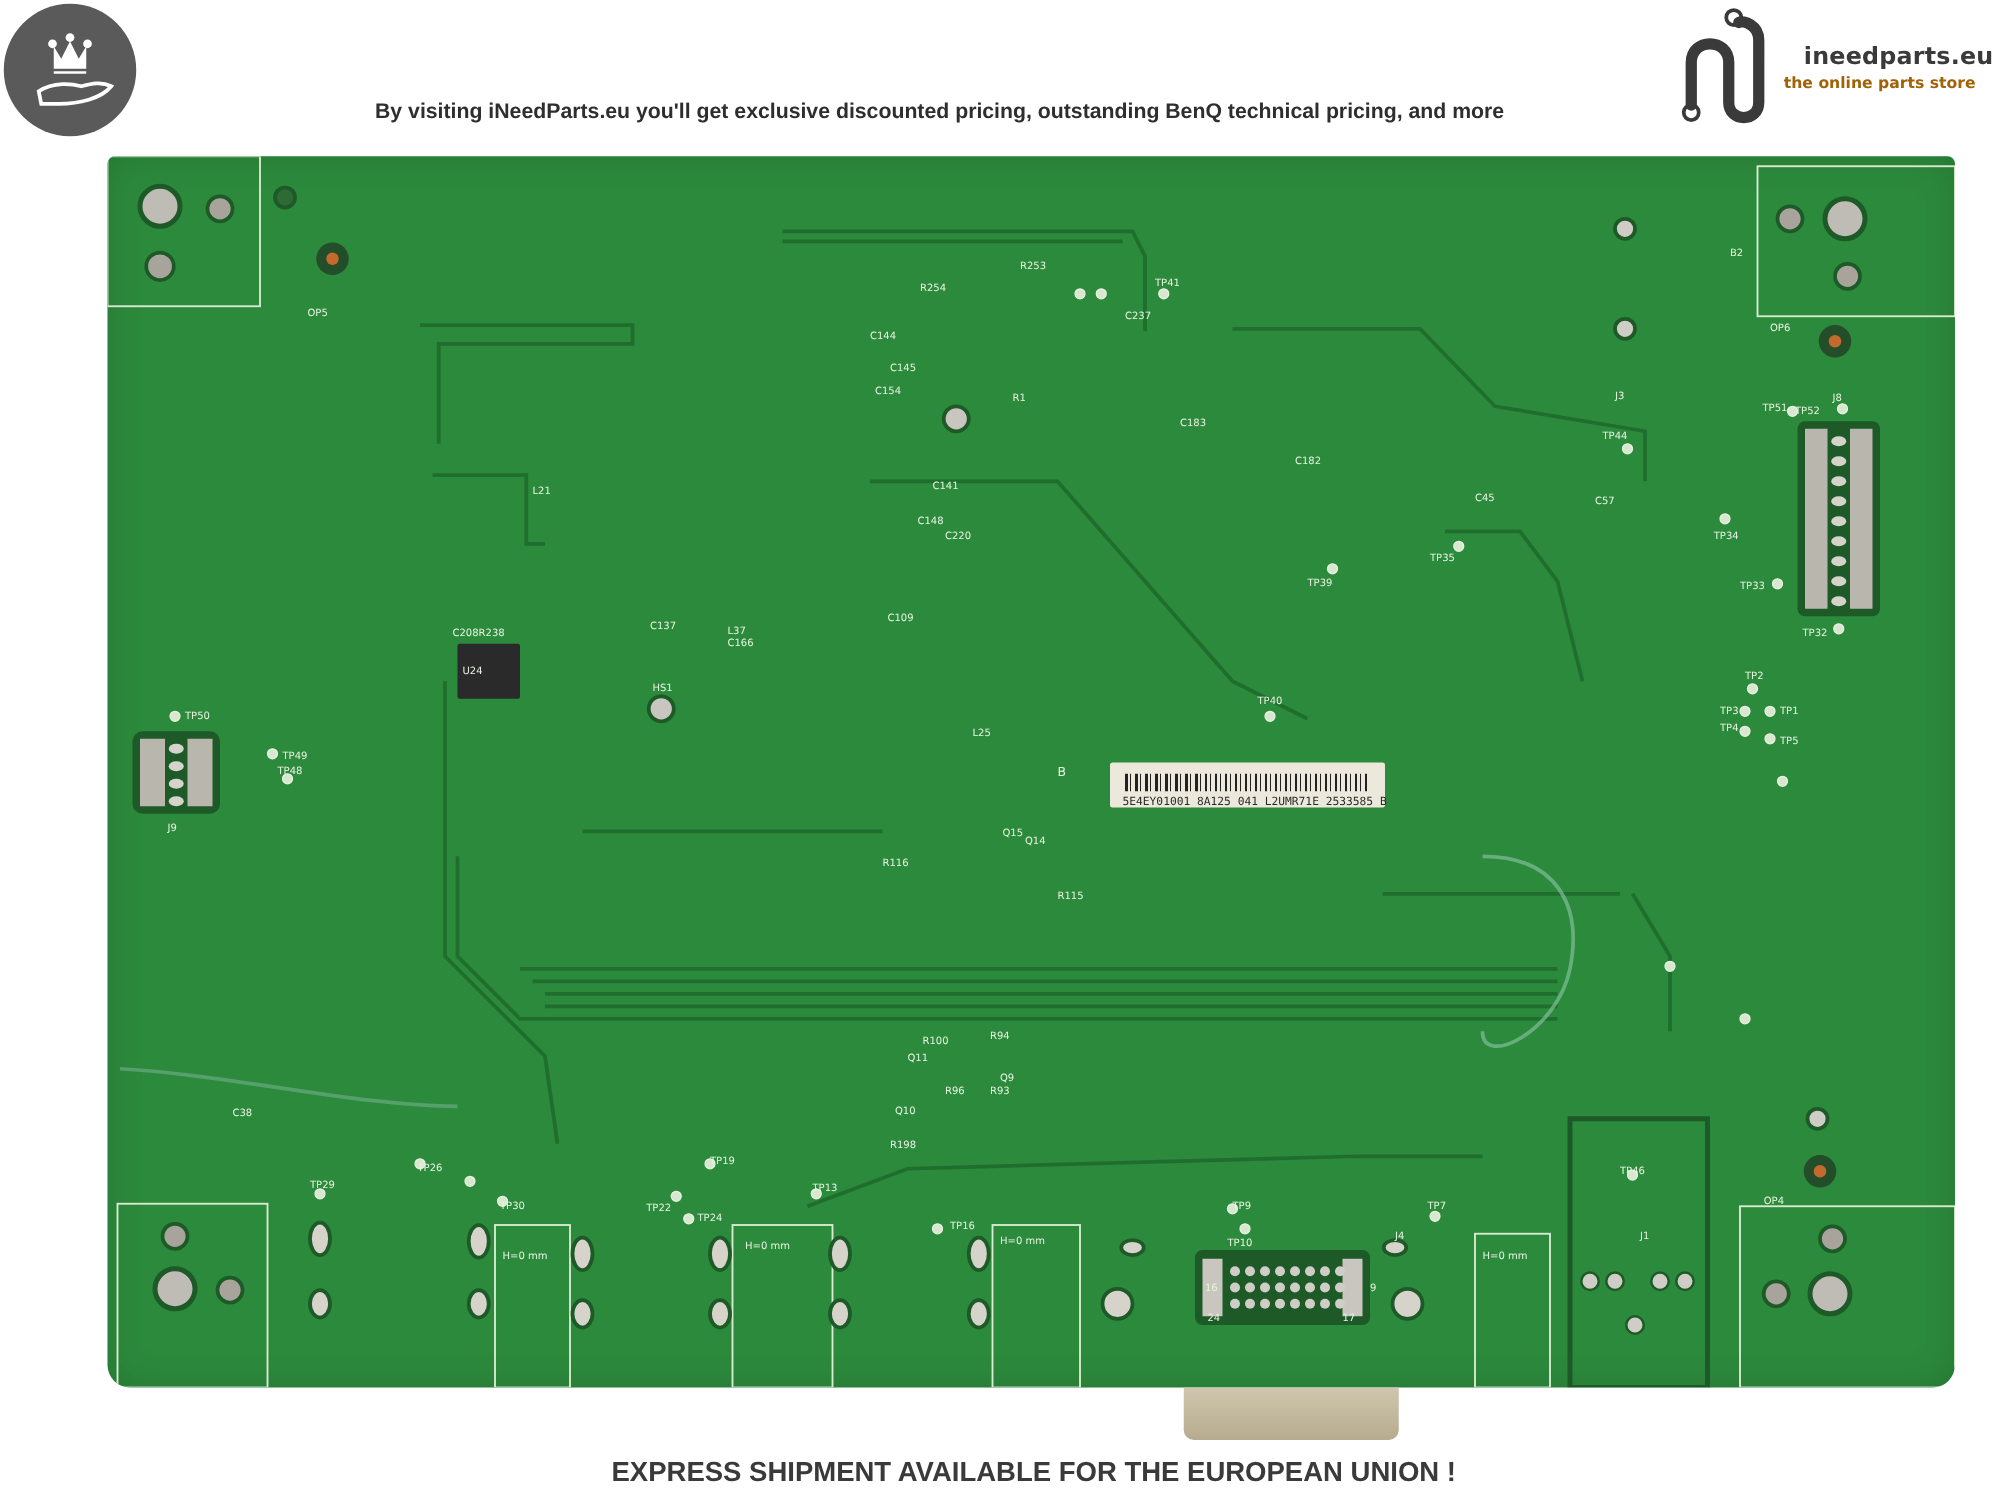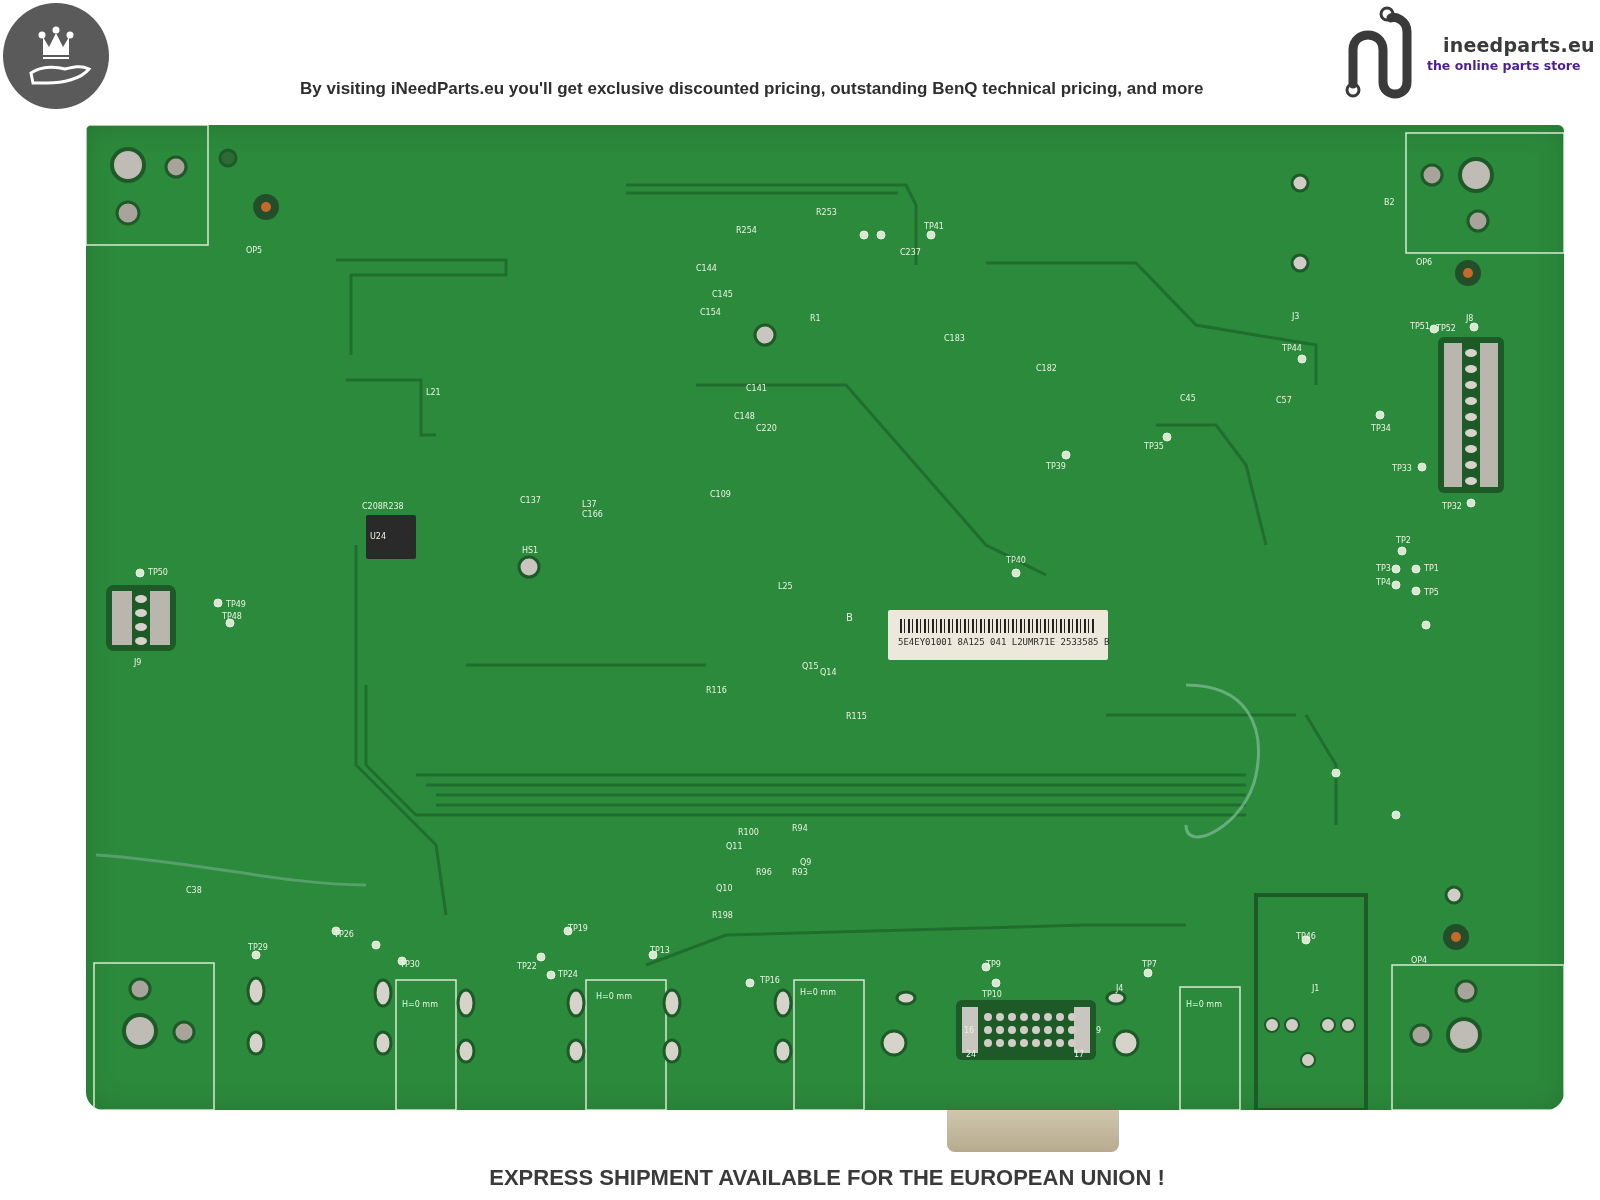--- a/index.html
+++ b/index.html
@@ -14,33 +14,33 @@
   .badge svg { position: absolute; left: 0; top: 0; }
   .promo {
     position: absolute; left: 0; width: 1600px; top: 79px; text-align: center;
     font-family: "Liberation Sans", sans-serif; font-weight: bold; font-size: 17px; color: #2e2e2e;
     padding-left: 0; box-sizing: border-box;
   }
   .promo span { position: absolute; left: 300px; white-space: nowrap; }
   .logo { position: absolute; left: 1345px; top: 2px; width: 250px; height: 104px; }
   .logo-mark { position: absolute; left: 0; top: 0; }
   .logo-name { position: absolute; left: 98px; top: 32px; font-family: "DejaVu Sans", sans-serif; font-weight: bold; font-size: 19px; color: #3a3a3a; letter-spacing: 0.2px; }
-  .logo-tag { position: absolute; left: 82px; top: 56px; font-family: "DejaVu Sans", sans-serif; font-weight: bold; font-size: 12.5px; color: #4c1d95; }
+  .logo-tag { position: absolute; left: 82px; top: 56px; font-family: "DejaVu Sans", sans-serif; font-weight: bold; font-size: 12.5px; color: #a16207; }
 
   .board {
     position: absolute; left: 86px; top: 125px; width: 1478px; height: 985px;
     background: #2c8a3c;
     border-radius: 6px 6px 18px 18px;
     box-shadow: inset 0 0 30px rgba(0,0,0,0.15);
     overflow: hidden;
   }
   .board svg { position: absolute; left: 0; top: 0; }
   .silk { fill: #e8f3e0; font-family: "DejaVu Sans", sans-serif; font-size: 8px; }
   .label-sticker {
-    position: absolute; left: 802px; top: 485px; width: 220px; height: 50px; background: #ece9dc;
+    position: absolute; left: 802px; top: 485px; width: 220px; height: 36px; background: #ece9dc;
     border-radius: 2px;
   }
   .label-bar { position: absolute; left: 12px; top: 9px; width: 196px; height: 14px;
     background: repeating-linear-gradient(90deg, #222 0 2px, #ece9dc 2px 4px, #222 4px 5px, #ece9dc 5px 8px);
   }
   .label-text { position: absolute; left: 10px; top: 27px; font-family: "DejaVu Sans Mono", monospace; font-size: 9px; color: #2a2a2a; white-space: nowrap; }
   .connector-metal {
     position: absolute; left: 947px; top: 1110px; width: 172px; height: 42px;
     background: linear-gradient(#cfc6ad, #b7ab8f); border-radius: 0 0 8px 8px;
   }

